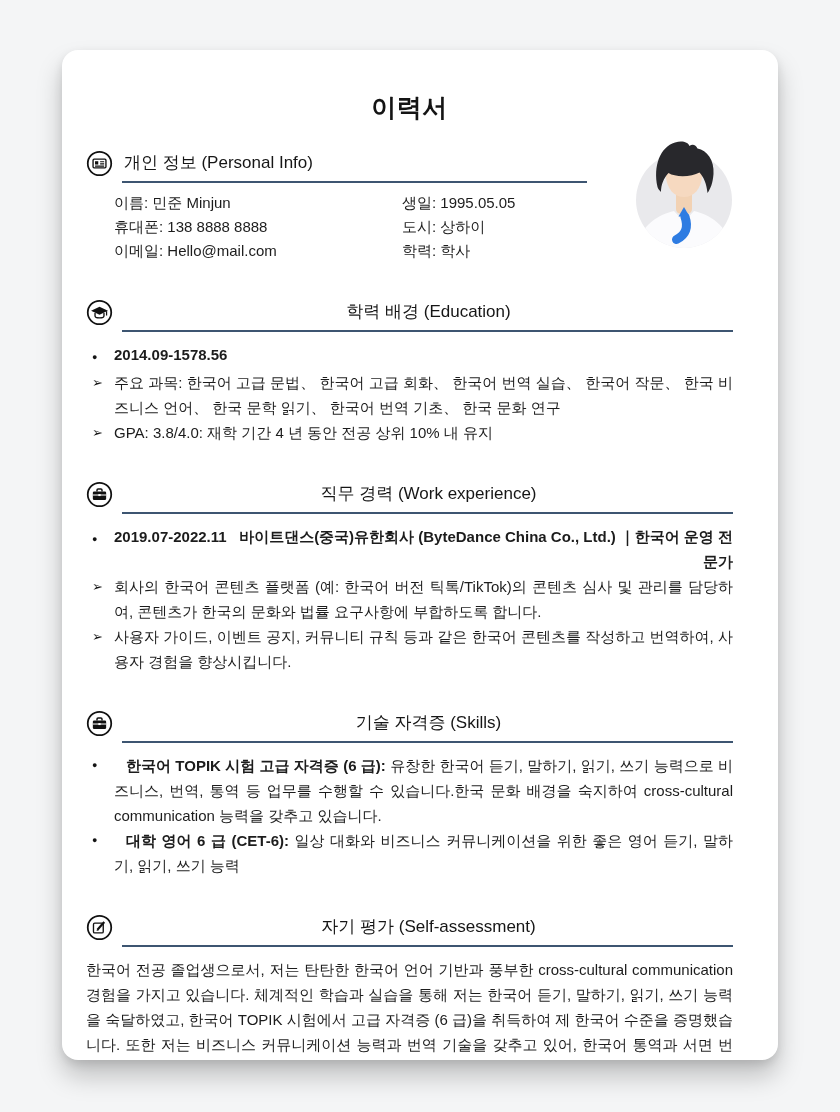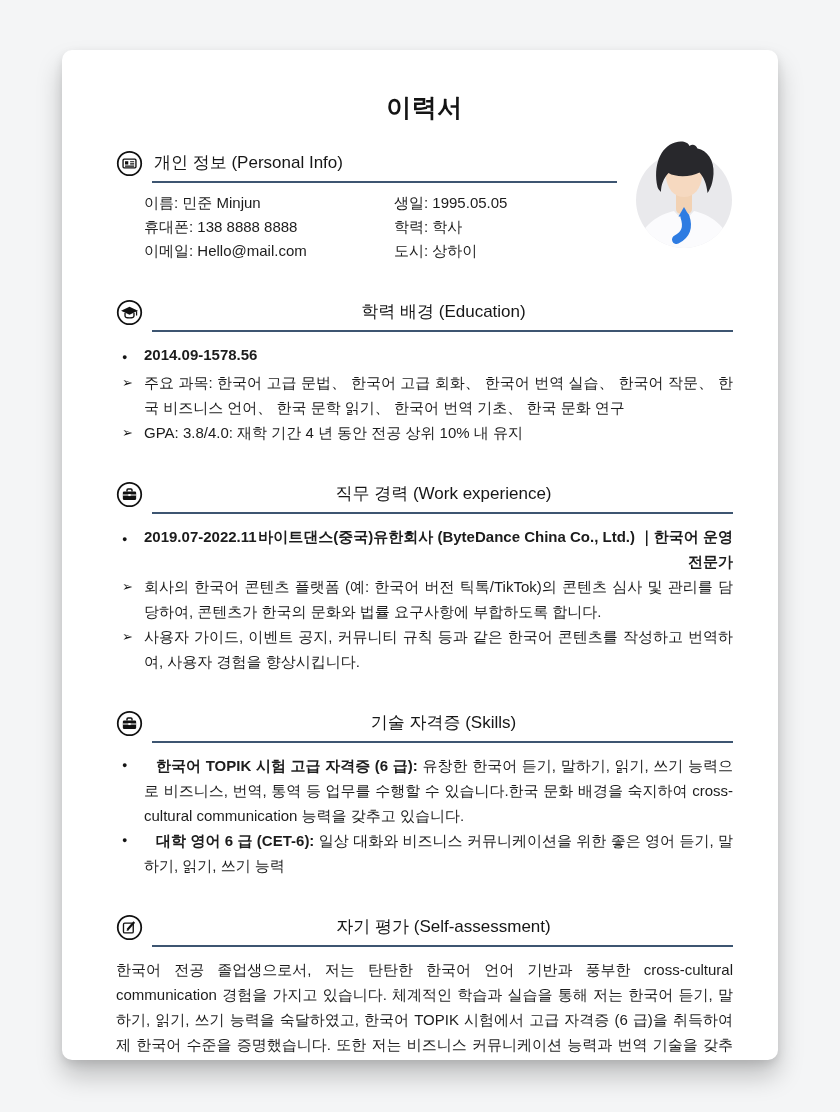--- a/index.html
+++ b/index.html
@@ -5,41 +5,41 @@
   html,body{margin:0;padding:0;}
   body{
     width:840px;height:1112px;position:relative;
     background:#f4f5f6;
     font-family:"Liberation Sans", sans-serif;
     color:#1c1c1c;
     -webkit-font-smoothing:antialiased;
   }
   .card{
     position:absolute;left:62px;top:50px;width:716px;height:1010px;
-    background:#ffffff;border-radius:10px;
+    background:#ffffff;border-radius:16px;
     box-shadow:0 16px 26px rgba(0,0,0,.22), 0 4px 10px rgba(0,0,0,.10);
-    box-sizing:border-box;padding:42px 45px 0 54px;
+    box-sizing:border-box;padding:42px 45px 0 24px;
     overflow:hidden;
   }
   .doc-title{
     margin:0;font-size:25px;line-height:30px;font-weight:700;text-align:center;
     color:#141414;letter-spacing:.5px;
   }
   
   .sec-head{display:flex;align-items:flex-start;margin-top:28px;}
   .sec-head.gap{margin-top:36px;text-align:center;}
   .sec-icon{flex:none;width:27px;height:27px;margin-right:9px;}
   .sec-icon svg{display:block;width:27px;height:27px;}
   .sec-rule{
     flex:1;border-bottom:2px solid #3d5571;padding:1px 0 7px 2px;
   }
   .sec-title{font-size:17px;font-weight:400;color:#161616;}
   .sec-head.narrow{width:501px;}
   
-  .fields{display:flex;padding-left:28px;margin-top:8px;}
+  .fields{display:flex;padding-left:28px;margin-top:8px;gap:38px;}
   .fcol{width:250px;}
   .fcol.right{flex:1;}
   .field{line-height:24px;font-size:15px;white-space:nowrap;}
   .flabel{color:#1c1c1c;}
   
   .entry{display:flex;align-items:baseline;margin-top:10px;font-weight:700;font-size:15px;line-height:25px;}
   .marker{flex:none;width:22px;padding-left:6px;box-sizing:content-box;color:#141414;}
   .marker.dot{font-size:9px;}
   .marker.arrow{font-size:13px;font-weight:400;}
   .period{flex:none;}
@@ -94,22 +94,22 @@
   </div>
 
   <div class="fields">
     <div class="fcol">
       <div class="field"><span class="flabel">이름:</span> <span class="fvalue">민준 Minjun</span></div>
       <div class="field"><span class="flabel">휴대폰:</span> <span class="fvalue">138 8888 8888</span></div>
       <div class="field"><span class="flabel">이메일:</span> <span class="fvalue">Hello@mail.com</span></div>
     </div>
     <div class="fcol right">
       <div class="field"><span class="flabel">생일:</span> <span class="fvalue">1995.05.05</span></div>
+      <div class="field"><span class="flabel">도시:</span> <span class="fvalue">상하이</span></div>
       <div class="field"><span class="flabel">학력:</span> <span class="fvalue">학사</span></div>
-      <div class="field"><span class="flabel">도시:</span> <span class="fvalue">상하이</span></div>
     </div>
   </div>
 
   <div class="sec-head gap">
     <span class="sec-icon">
       <svg viewBox="0 0 26 26">
           <circle cx="13" cy="13" r="11.3" fill="none" stroke="#111" stroke-width="1.7"></circle>
           <path d="M13 7.4 L4.9 11.3 L13 15.2 L21.1 11.3 Z" fill="#111"></path>
           <path d="M8.7 13.5v2.9c0 1 1.9 1.8 4.3 1.8s4.3-.8 4.3-1.8v-2.9" fill="none" stroke="#111" stroke-width="1.3"></path>
           <path d="M19.8 11.7v4.2" stroke="#111" stroke-width="1.2" fill="none"></path>

